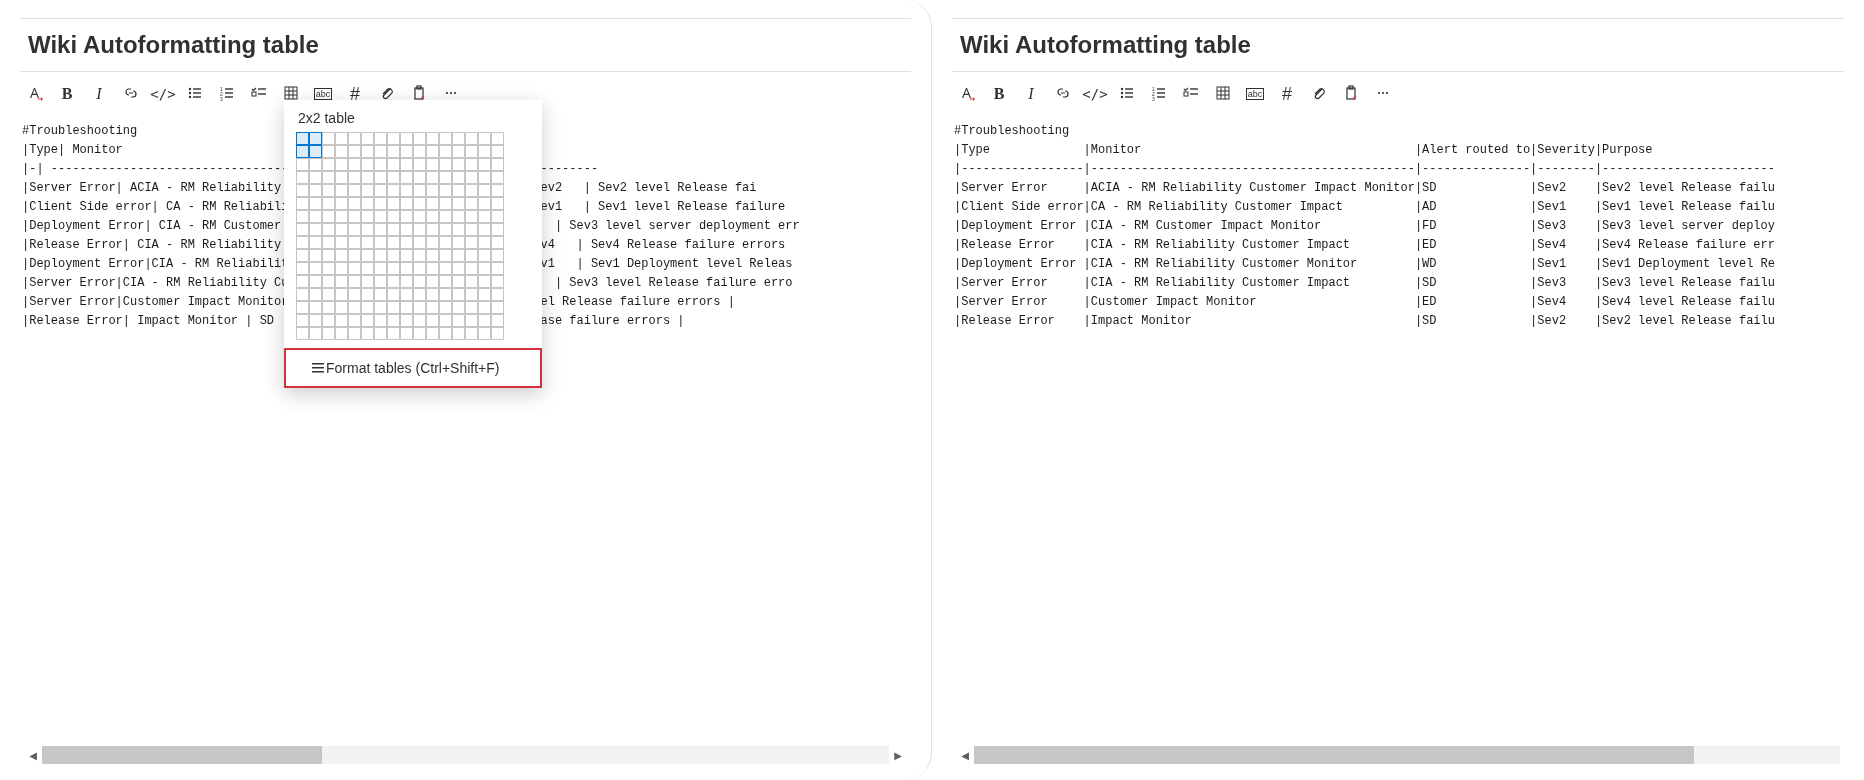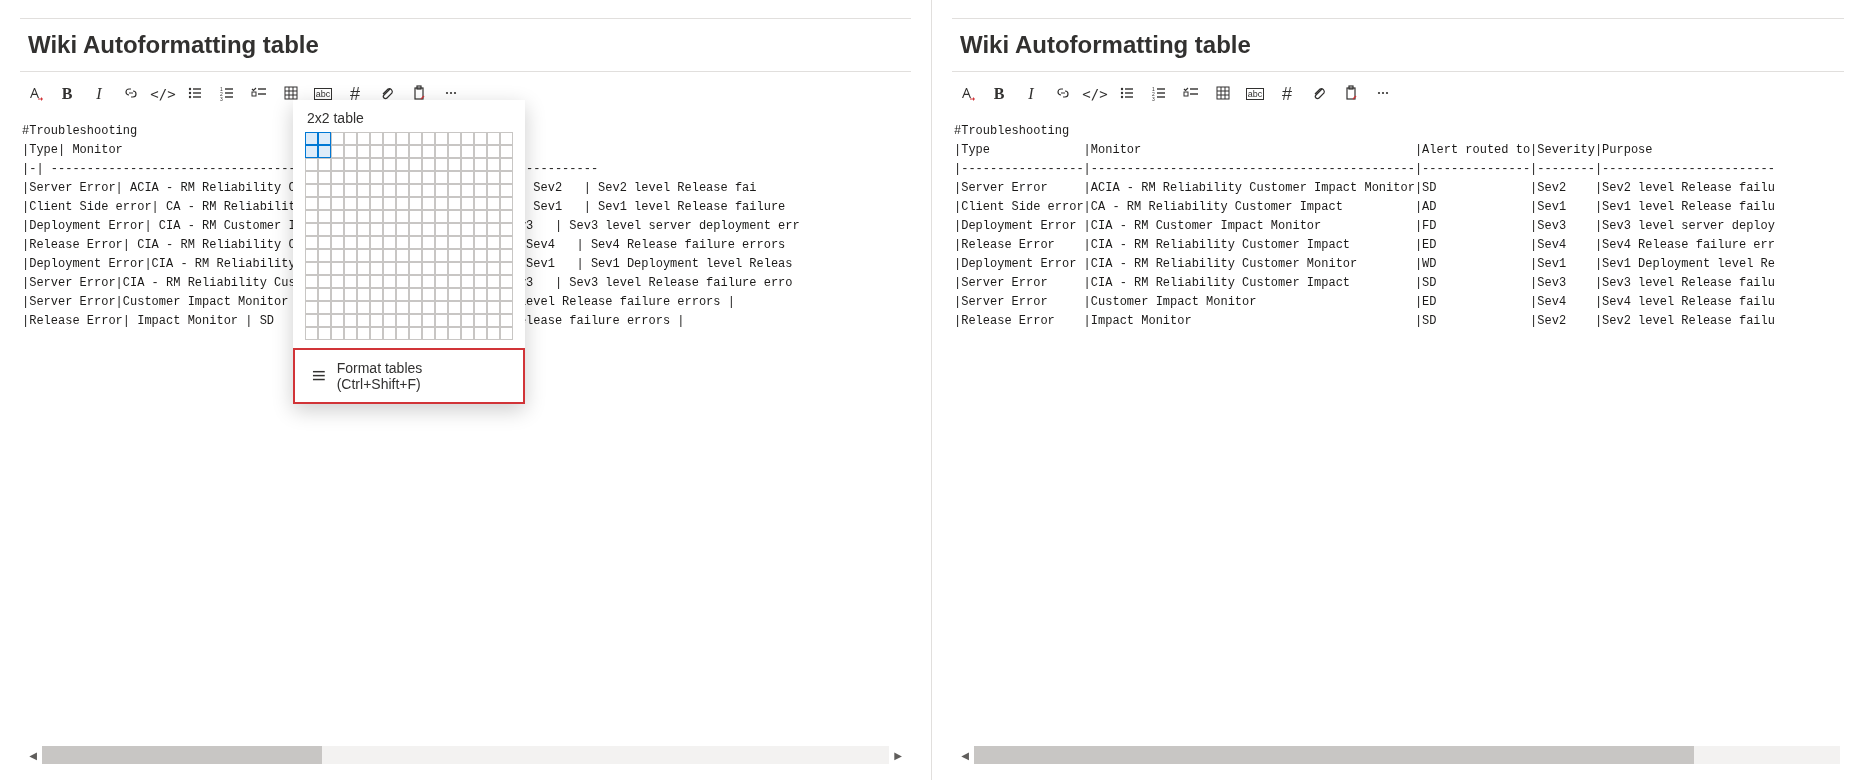--- a/index.html
+++ b/index.html
@@ -16,20 +16,21 @@
     width: 1864px;
     height: 780px;
   }
   .pane {
     flex: 0 0 50%;
     position: relative;
     border-right: 1px solid #e1dfdd;
     display: flex;
     flex-direction: column;
     padding: 0 20px;
+    border-radius: 27px;
   }
   .pane:last-child { border-right: none; }
   .title-wrap {
     border-top: 1px solid #e1dfdd;
     border-bottom: 1px solid #e1dfdd;
     padding: 12px 8px;
     margin-top: 18px;
   }
   .title {
     font-size: 24px;
@@ -105,26 +106,25 @@
     position: absolute;
     top: 0;
     height: 18px;
     background: #c8c6c4;
   }
   
   .picker {
     position: absolute;
     top: 100px;
     left: 284px;
-    width: 232px;
+    width: 258px;
     background: #fff;
     box-shadow: 0 6px 20px rgba(0,0,0,0.2);
     padding: 8px 12px 0 12px;
     z-index: 50;
-    margin-left: 9px;
   }
   .picker-label {
     font-size: 14px;
     padding: 2px 0 6px 2px;
     color: #323130;
   }
   .picker-grid {
     display: grid;
     grid-template-columns: repeat(16, 13px);
     grid-template-rows: repeat(16, 13px);
@@ -138,24 +138,23 @@
     cursor: pointer;
   }
   .picker-cell.sel {
     border-color: #0078d4;
     background: #deecf9;
   }
   .picker-format {
     margin: 8px -12px 0 -12px;
     border: 2px solid #d13438;
     background: #fff;
-    padding: 10px 16px;
+    padding: 10px 24px;
     display: flex;
     align-items: center;
-    gap: 10px;
     cursor: pointer;
   }
   .picker-format-icon {
     width: 16px;
     height: 16px;
     display: flex;
     align-items: center;
     justify-content: center;
   }
 </style>

